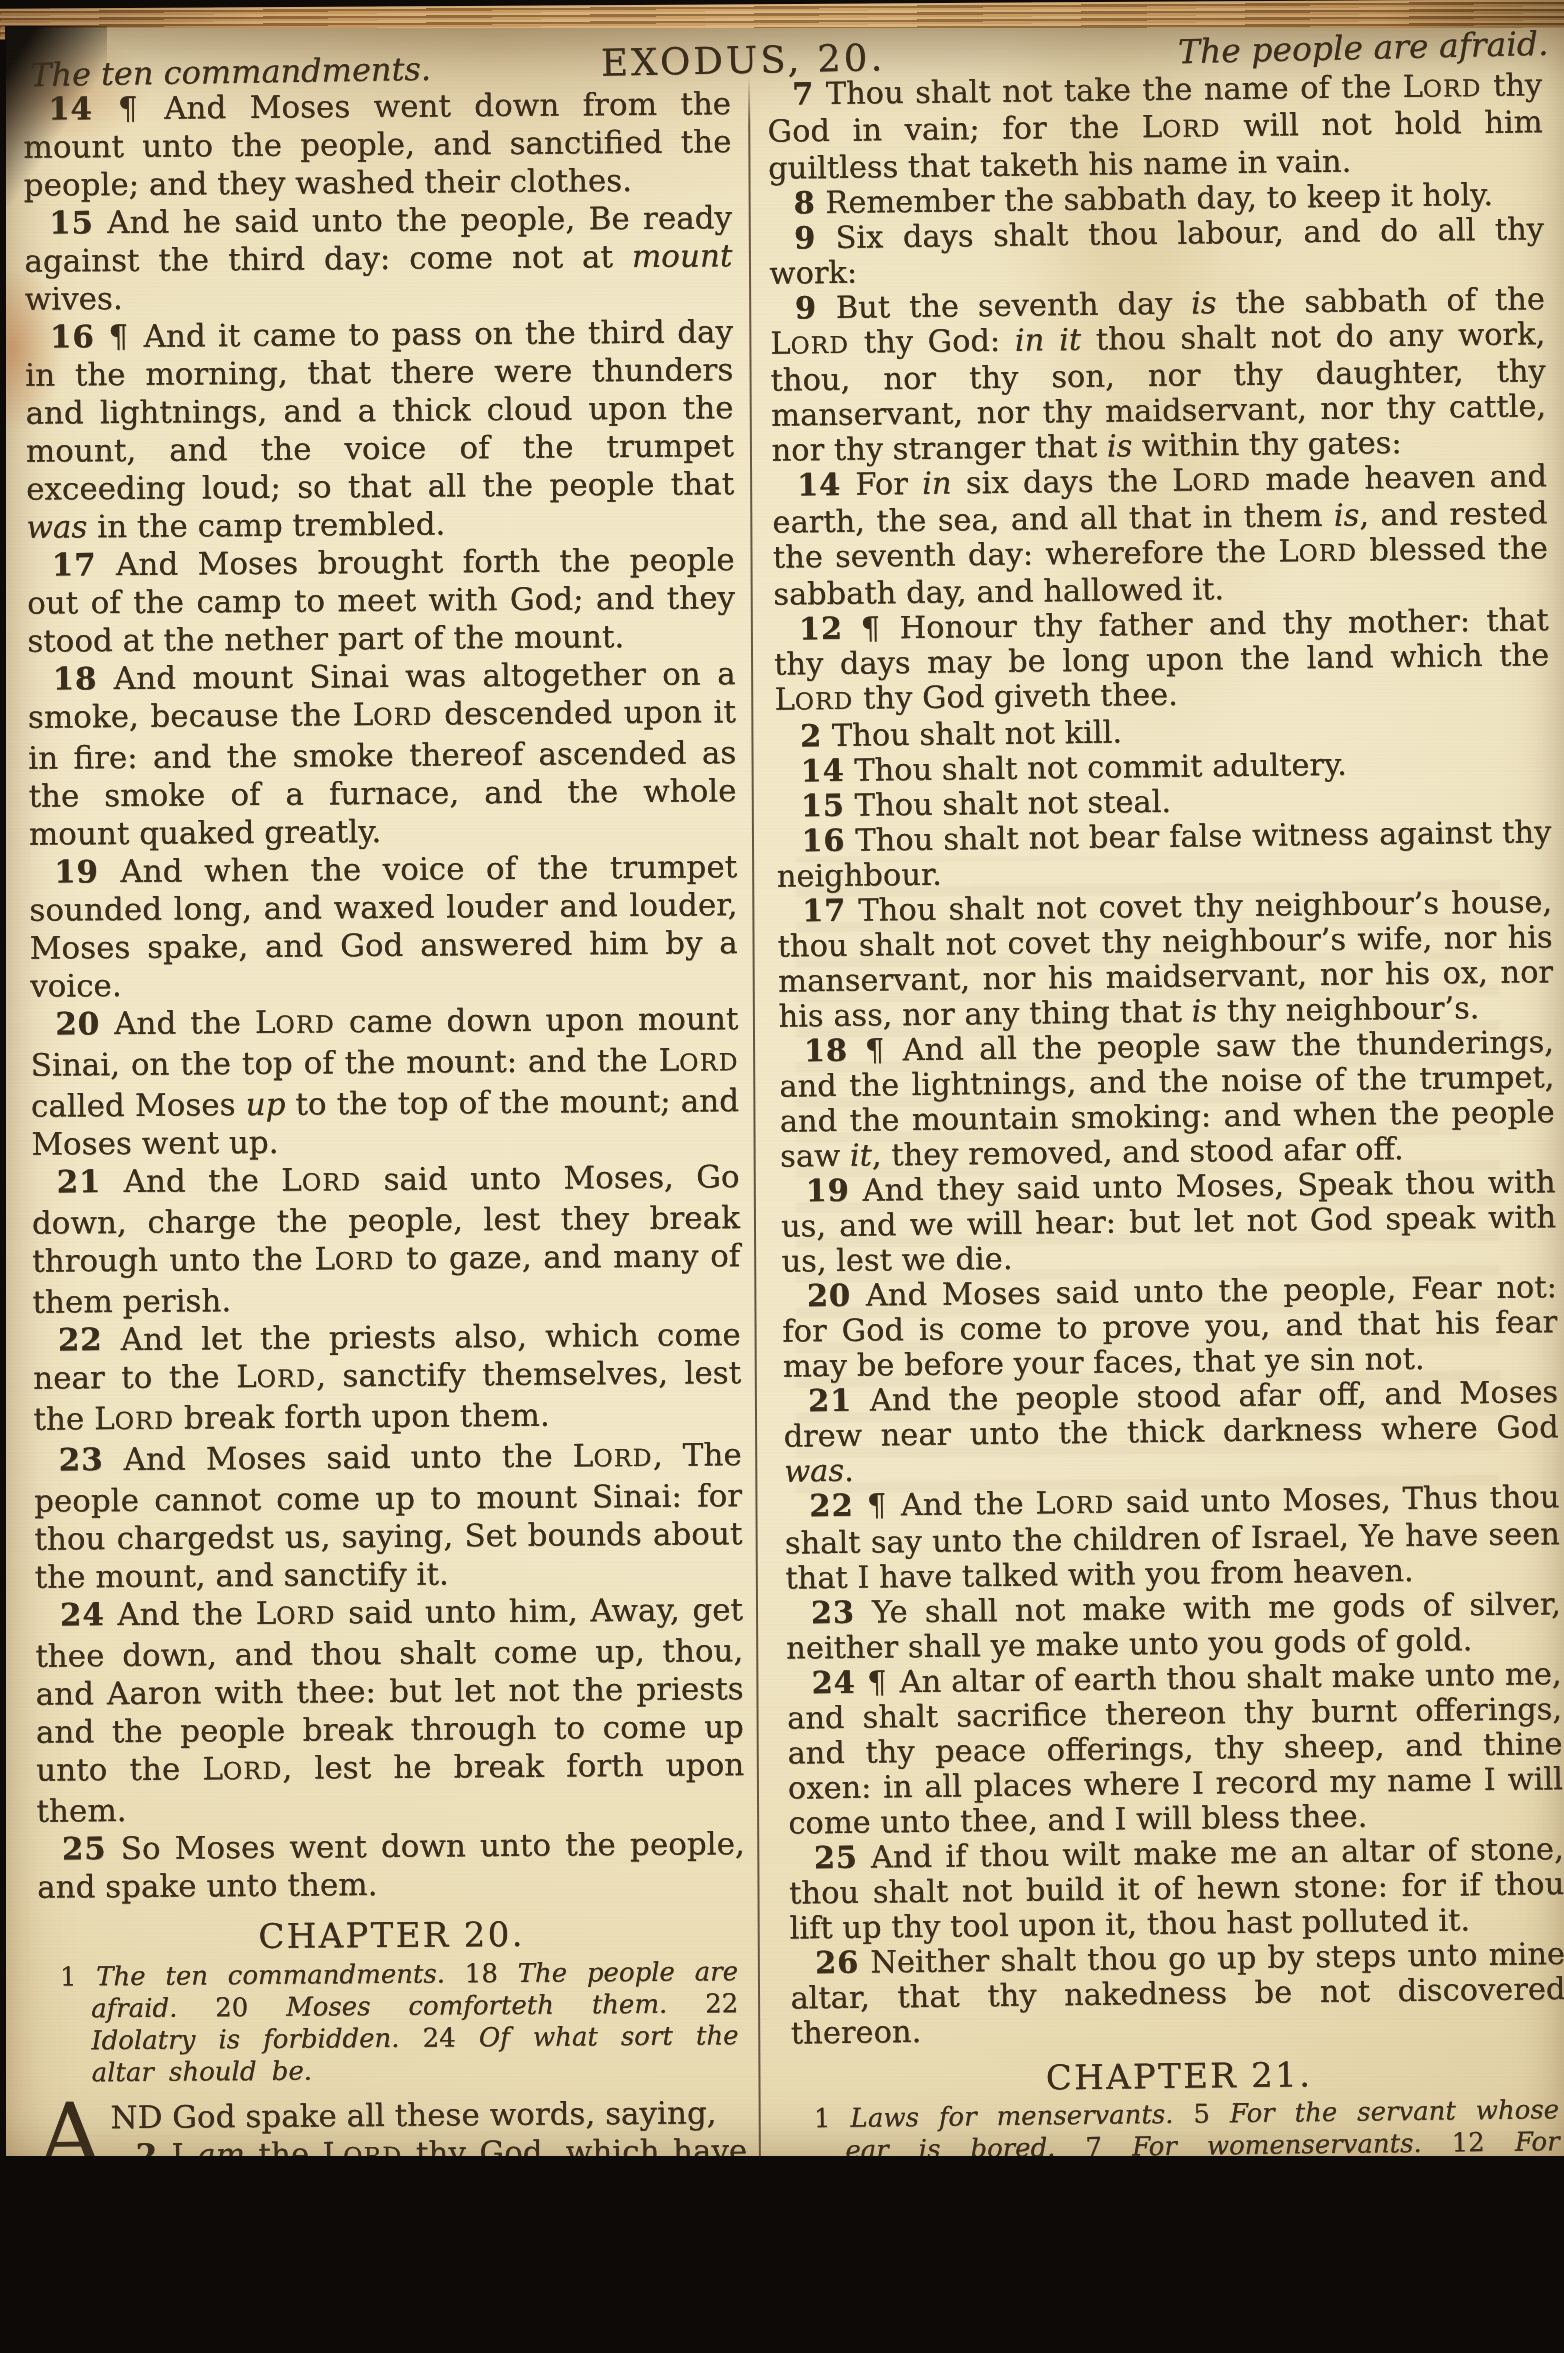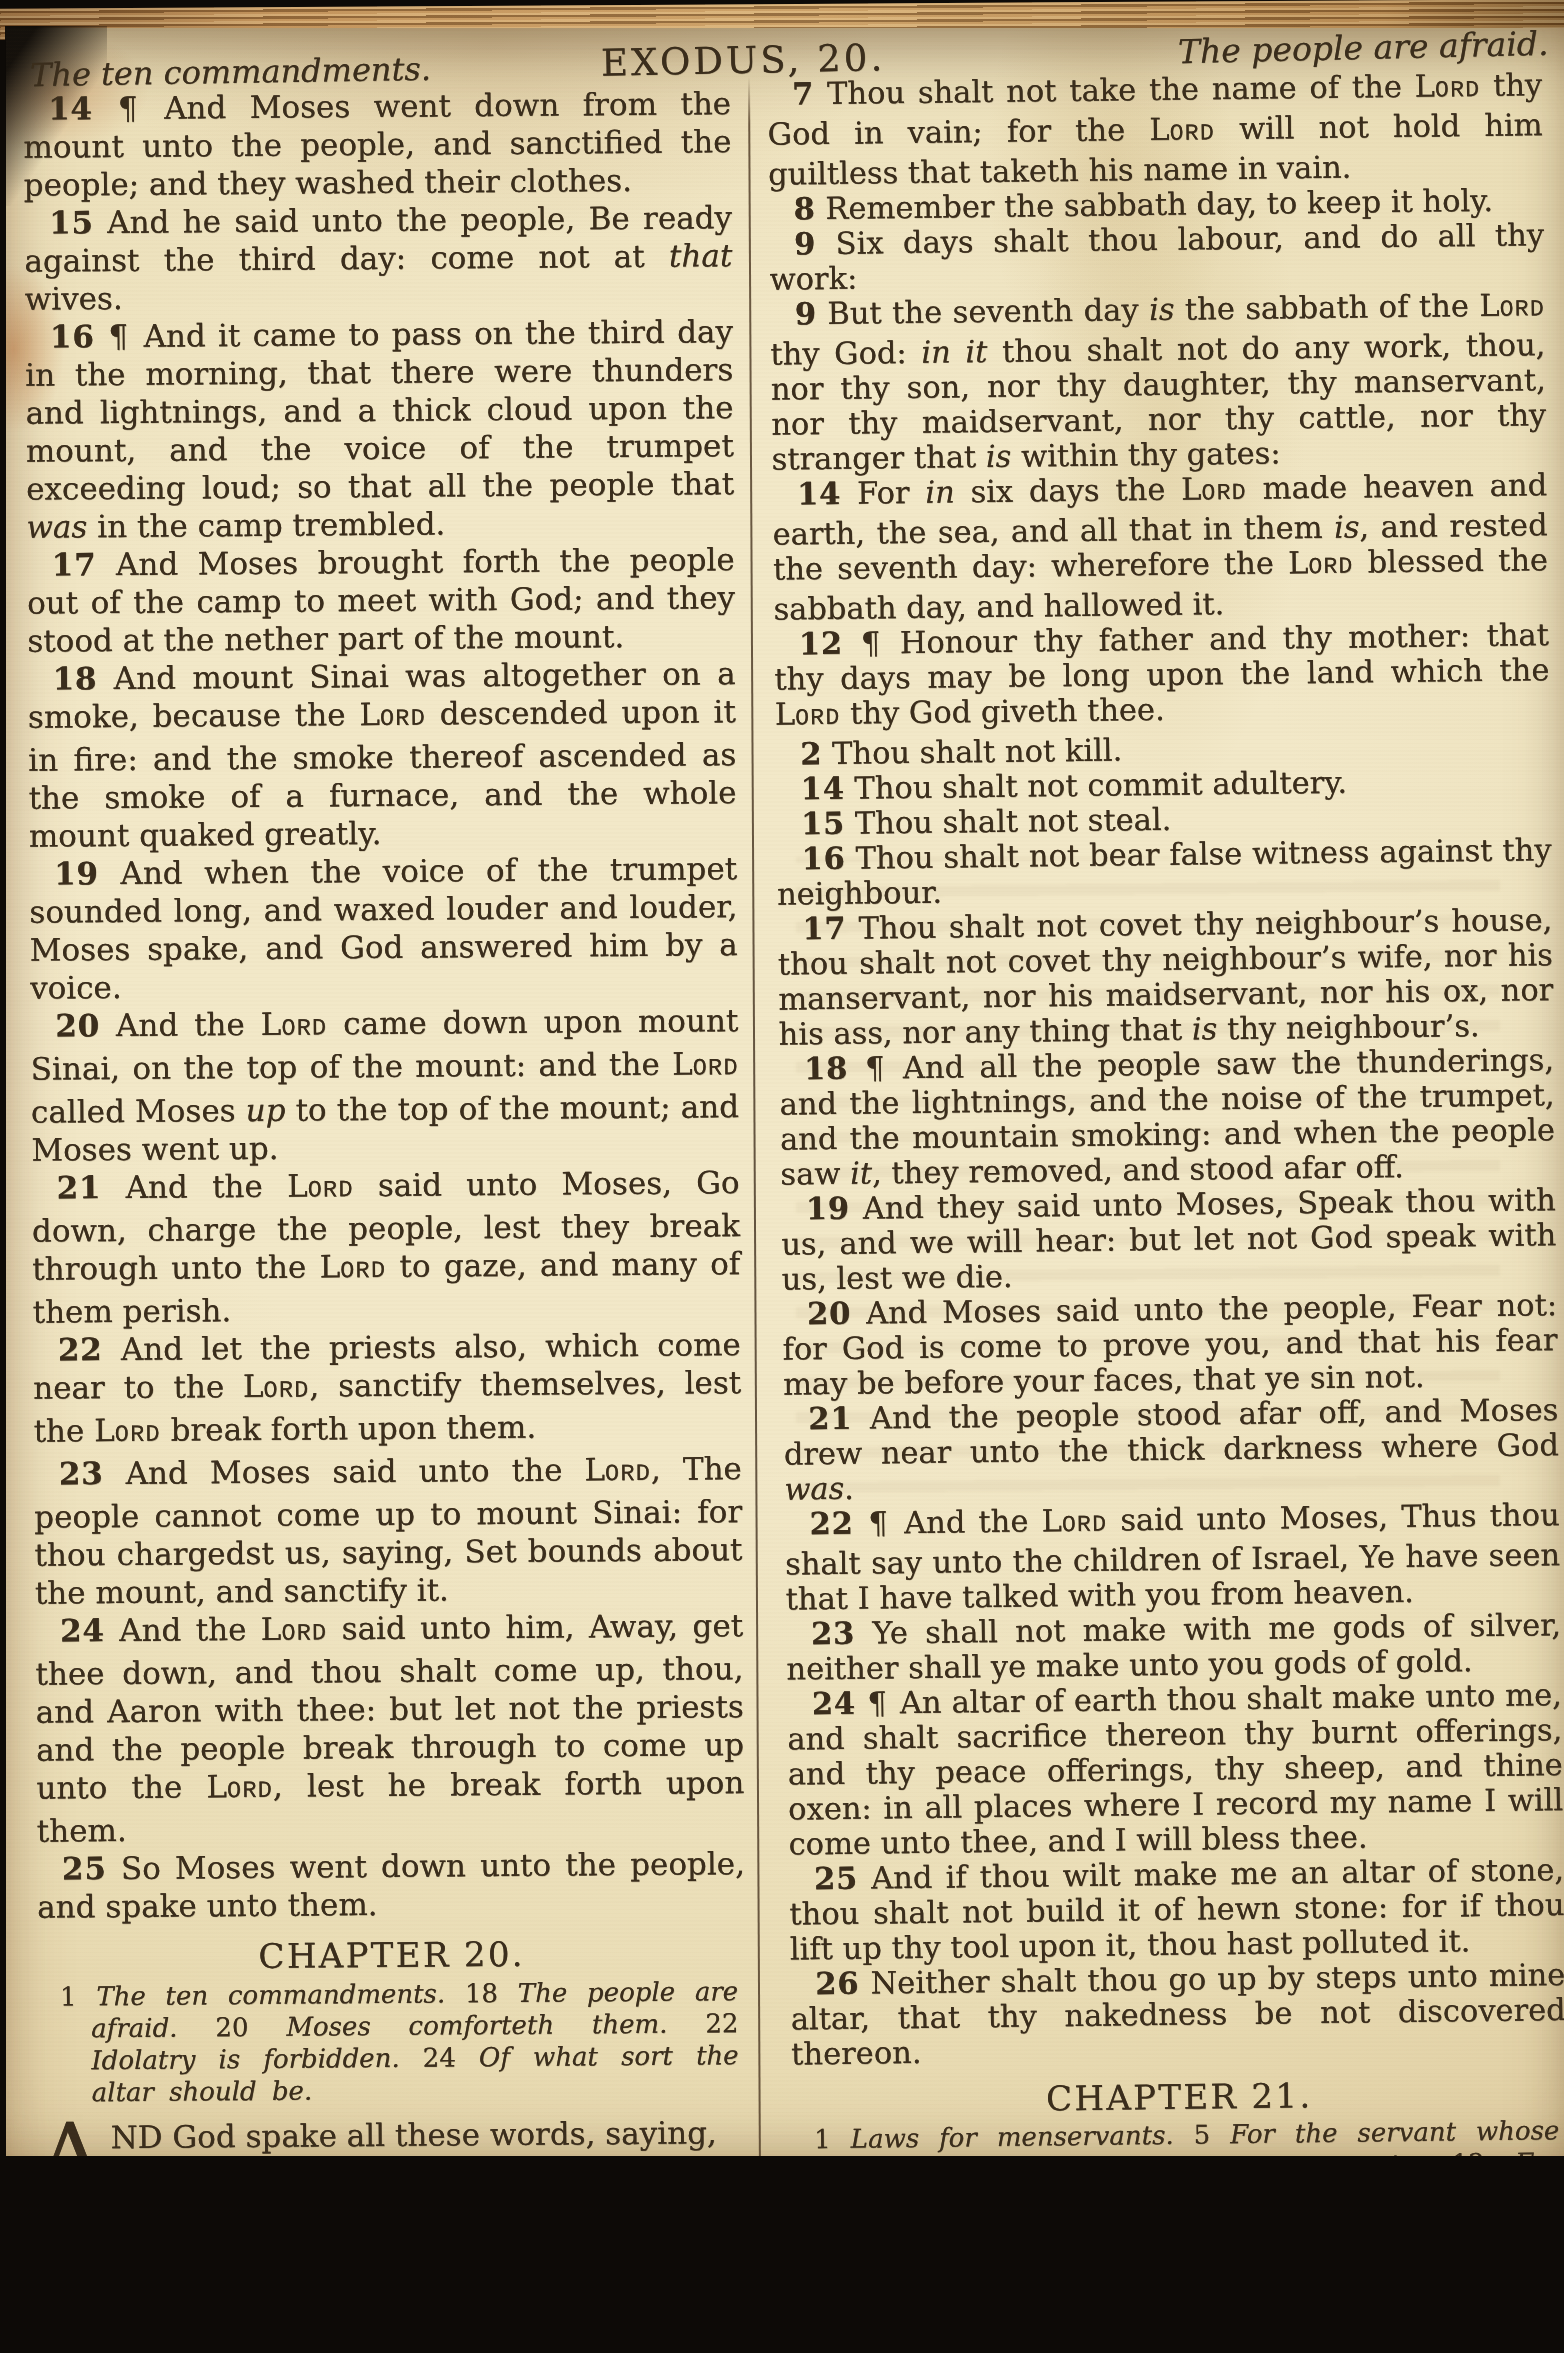--- a/index.html
+++ b/index.html
@@ -65,21 +65,21 @@
     text-shadow:0 0 0.5px rgba(58,45,28,.72), 0.4px 0.6px 0.5px rgba(58,45,28,.30);
     hyphens:auto; -webkit-hyphens:auto;
   }
   .col-left{left:17px; top:59px; width:708px; font-size:31px; line-height:38px;
             transform:rotate(-0.45deg); transform-origin:50% 0;}
   .col-right{left:761px; top:44px; width:775px; font-size:30.5px; line-height:35px;
              transform:rotate(-0.70deg); transform-origin:50% 0;}
   .verse{margin:0; text-indent:25px; position:relative;}
   .vnum{letter-spacing:0.8px;font-weight:bold;}
   .pilcrow{margin:0 3.1px 0 1.6px;}
-  .lord > span{font-size:.76em; letter-spacing:1.2px;font-family:Liberation Mono, monospace;}
+  .lord > span{font-size:.76em; letter-spacing:1.2px;}
   h2.chapter{
     margin:12.5px 0 4.7px; font-weight:400; font-size:34px; letter-spacing:2.3px;
     text-align:center; text-indent:0;
   }
   p.summary{
     margin:1.6px 7.8px 9.4px 0; font-style:italic; font-size:26px; line-height:32px;
     padding-left:53px; text-indent:-31px; word-spacing:7px; text-align:justify;
   }
   p.summary .n{font-style:normal;}
   p.dropcap-para{margin:0; text-indent:0;}
@@ -115,21 +115,21 @@
     <header>
       <span class="rh rh-left">The ten commandments.</span>
       <span class="rh rh-center">EXODUS, 20.</span>
       <span class="rh rh-right">The people are afraid.</span>
     </header>
 
     <div class="divider"></div>
 
     <section class="col col-left" id="col-left">
         <p class="verse"><span class="vnum">14</span> <span class="pilcrow">¶</span> And Moses went down from the mount unto the people, and sanctified the people; and they washed their clothes.</p>
-        <p class="verse"><span class="vnum">15</span> And he said unto the people, Be ready against the third day: come not at <i>that</i> wives.</p>
+        <p class="verse"><span class="vnum">15</span> And he said unto the people, Be ready against the third day: come not at <i>mount</i> wives.</p>
         <p class="verse"><span class="vnum">16</span> <span class="pilcrow">¶</span> And it came to pass on the third day in the morning, that there were thunders and lightnings, and a thick cloud upon the mount, and the voice of the trumpet exceeding loud; so that all the people that <i>was</i> in the camp trembled.</p>
         <p class="verse"><span class="vnum">17</span> And Moses brought forth the people out of the camp to meet with God; and they stood at the nether part of the mount.</p>
         <p class="verse"><span class="vnum">18</span> And mount Sinai was altogether on a smoke, because the <span class="lord">L<span>ORD</span></span> descended upon it in fire: and the smoke thereof ascended as the smoke of a furnace, and the whole mount quaked greatly.</p>
         <p class="verse"><span class="vnum">19</span> And when the voice of the trumpet sounded long, and waxed louder and louder, Moses spake, and God answered him by a voice.</p>
         <p class="verse"><span class="vnum">20</span> And the <span class="lord">L<span>ORD</span></span> came down upon mount Sinai, on the top of the mount: and the <span class="lord">L<span>ORD</span></span> called Moses <i>up</i> to the top of the mount; and Moses went up.</p>
         <p class="verse"><span class="vnum">21</span> And the <span class="lord">L<span>ORD</span></span> said unto Moses, Go down, charge the people, lest they break through unto the <span class="lord">L<span>ORD</span></span> to gaze, and many of them perish.</p>
         <p class="verse"><span class="vnum">22</span> And let the priests also, which come near to the <span class="lord">L<span>ORD</span></span>, sanctify themselves, lest the <span class="lord">L<span>ORD</span></span> break forth upon them.</p>
         <p class="verse"><span class="vnum">23</span> And Moses said unto the <span class="lord">L<span>ORD</span></span>, The people cannot come up to mount Sinai: for thou chargedst us, saying, Set bounds about the mount, and sanctify it.</p>
         <p class="verse"><span class="vnum">24</span> And the <span class="lord">L<span>ORD</span></span> said unto him, Away, get thee down, and thou shalt come up, thou, and Aaron with thee: but let not the priests and the people break through to come up unto the <span class="lord">L<span>ORD</span></span>, lest he break forth upon them.</p>
         <p class="verse"><span class="vnum">25</span> So Moses went down unto the people, and spake unto them.</p>

